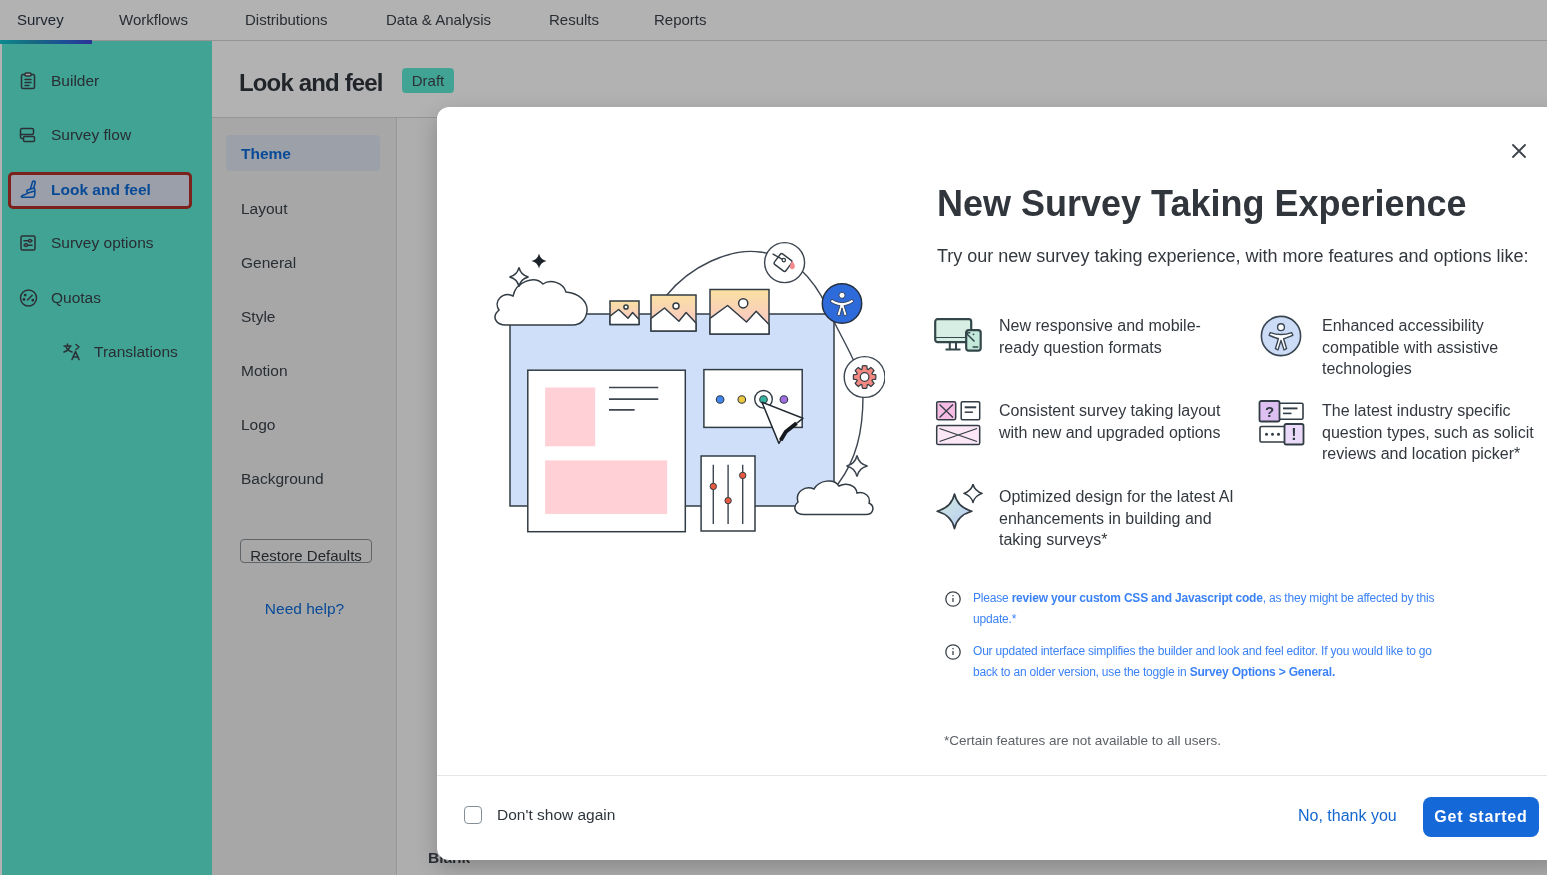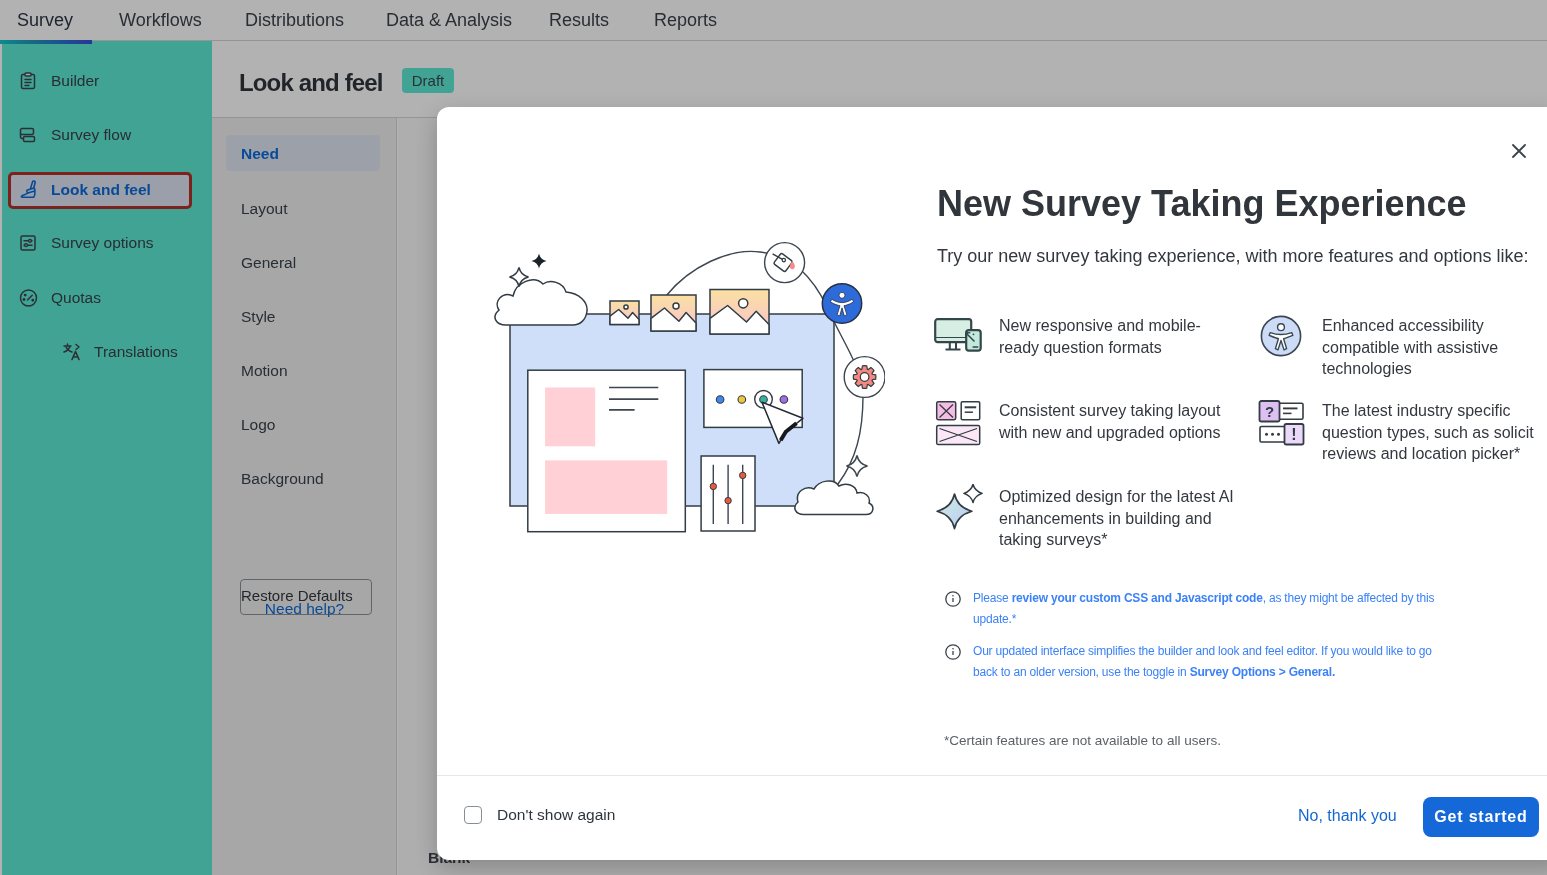--- a/index.html
+++ b/index.html
@@ -3,37 +3,37 @@
 <meta charset="utf-8">
 <style>
 * { margin:0; padding:0; box-sizing:border-box; }
 html,body { width:1547px; height:875px; overflow:hidden; font-family:"Liberation Sans", sans-serif; background:#fff; }
 #stage { position:relative; width:1547px; height:875px; overflow:hidden; }
 .abs { position:absolute; }
 
 
 #page { position:absolute; inset:0; background:#fff; }
 #topnav { position:absolute; left:0; top:0; width:1547px; height:41px; background:#fff; border-bottom:1px solid #d4d4d4; }
-.tab { position:absolute; top:0; height:40px; line-height:40px; font-size:18px; color:#3c434b; }
+.tab { position:absolute; top:0; height:40px; line-height:40px; font-size:15px; color:#3c434b; }
 #tab-underline { position:absolute; left:0; top:40px; width:92px; height:4px; background:linear-gradient(90deg,#13c4cf,#2196b8 35%,#2a6fd4 70%,#3f4bd8); z-index:3; }
 
 #sidebar { position:absolute; left:2px; top:41px; width:212px; height:834px; background:#5eead4; border-right:1px solid #d6d6d6; }
 .sideitem { position:absolute; left:0; width:212px; height:36px; }
 .sideitem .lbl { position:absolute; left:49px; top:50%; transform:translateY(-50%); font-size:15.5px; color:#3a424a; }
 .sideitem svg { position:absolute; left:17px; top:50%; transform:translateY(-50%); }
 #lookfeel-box { position:absolute; left:6px; top:131px; width:184px; height:37px; background:#dde4f2; border:3px solid #b23028; border-radius:5px; }
 
 #pageheader { position:absolute; left:212px; top:41px; width:1335px; height:77px; background:#fff; border-bottom:1px solid #d6d6d6; }
 #pagetitle { position:absolute; left:27px; top:28px; font-size:24px; font-weight:700; color:#30363d; letter-spacing:-0.85px; }
 #draftbadge { position:absolute; left:190px; top:27px; width:52px; height:25px; background:#5eead4; border-radius:4px; font-size:15px; color:#3f464e; text-align:center; line-height:25px; }
 
 #subnav { position:absolute; left:212px; top:118px; width:185px; height:757px; background:#f0f0f0; border-right:1px solid #d6d6d6; }
 .subitem { position:absolute; left:29px; font-size:15.5px; color:#3a424a; }
 #theme-box { position:absolute; left:14px; top:17px; width:154px; height:36px; background:#dfe6f3; border-radius:4px; }
-#restore { position:absolute; left:28px; top:421px; width:132px; height:36px; border:1px solid #8a9199; border-radius:4px; font-size:15px; color:#33383f; line-height:31px; background:transparent;margin-top:40px; }
+#restore { position:absolute; left:28px; top:421px; width:132px; height:24px; border:1px solid #8a9199; border-radius:4px; font-size:15px; color:#33383f; text-align:center; line-height:31px; background:transparent; }
 #needhelp { position:absolute; left:0; top:482px; width:185px; text-align:center; font-size:15.5px; color:#0d6bd8; }
 
 #content { position:absolute; left:398px; top:118px; width:1149px; height:757px; background:#fafafa; }
 .gcard { position:absolute; background:#eaeaea; }
 #greencard { position:absolute; left:1052px; top:150px; width:91px; height:100px; background:#30c062; }
 #blanklbl { position:absolute; left:30px; top:731px; height:17px; overflow:hidden; font-size:15.5px; font-weight:700; color:#3f464e; }
 
 
 #overlay { position:absolute; inset:0; background:rgba(0,0,0,0.30); z-index:5; }
 
@@ -116,21 +116,21 @@
           </svg>
         <span class="lbl">Translations</span>
       </div>
     </div>
     <div id="pageheader">
       <div id="pagetitle">Look and feel</div>
       <div id="draftbadge">Draft</div>
     </div>
     <div id="subnav">
       <div id="theme-box"></div>
-      <div class="subitem" style="top:27px; color:#0d6bd8; font-weight:700;">Need</div>
+      <div class="subitem" style="top:27px; color:#0d6bd8; font-weight:700;">Theme</div>
       <div class="subitem" style="top:82px;">Layout</div>
       <div class="subitem" style="top:136px;">General</div>
       <div class="subitem" style="top:190px;">Style</div>
       <div class="subitem" style="top:244px;">Motion</div>
       <div class="subitem" style="top:298px;">Logo</div>
       <div class="subitem" style="top:352px;">Background</div>
       <div id="restore">Restore Defaults</div>
       <div id="needhelp">Need help?</div>
     </div>
     <div id="content">

